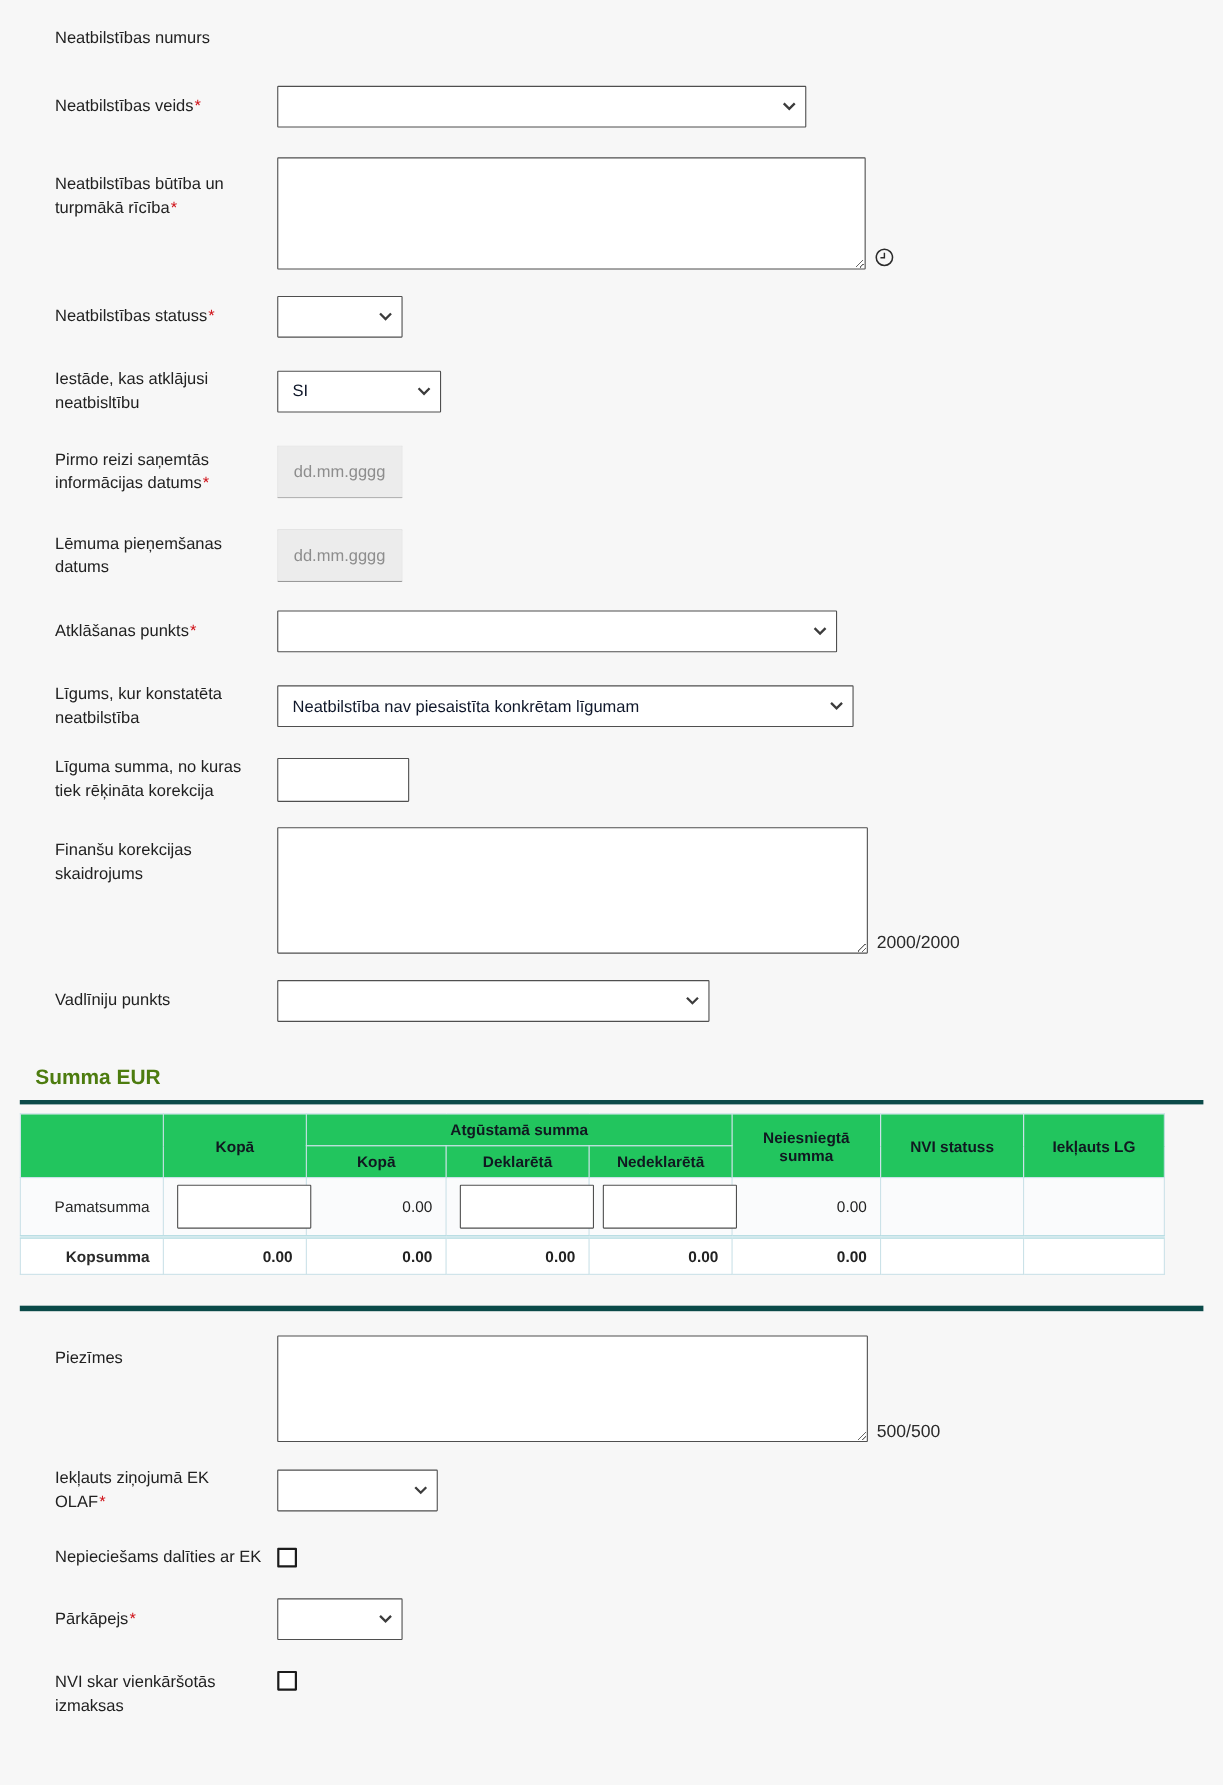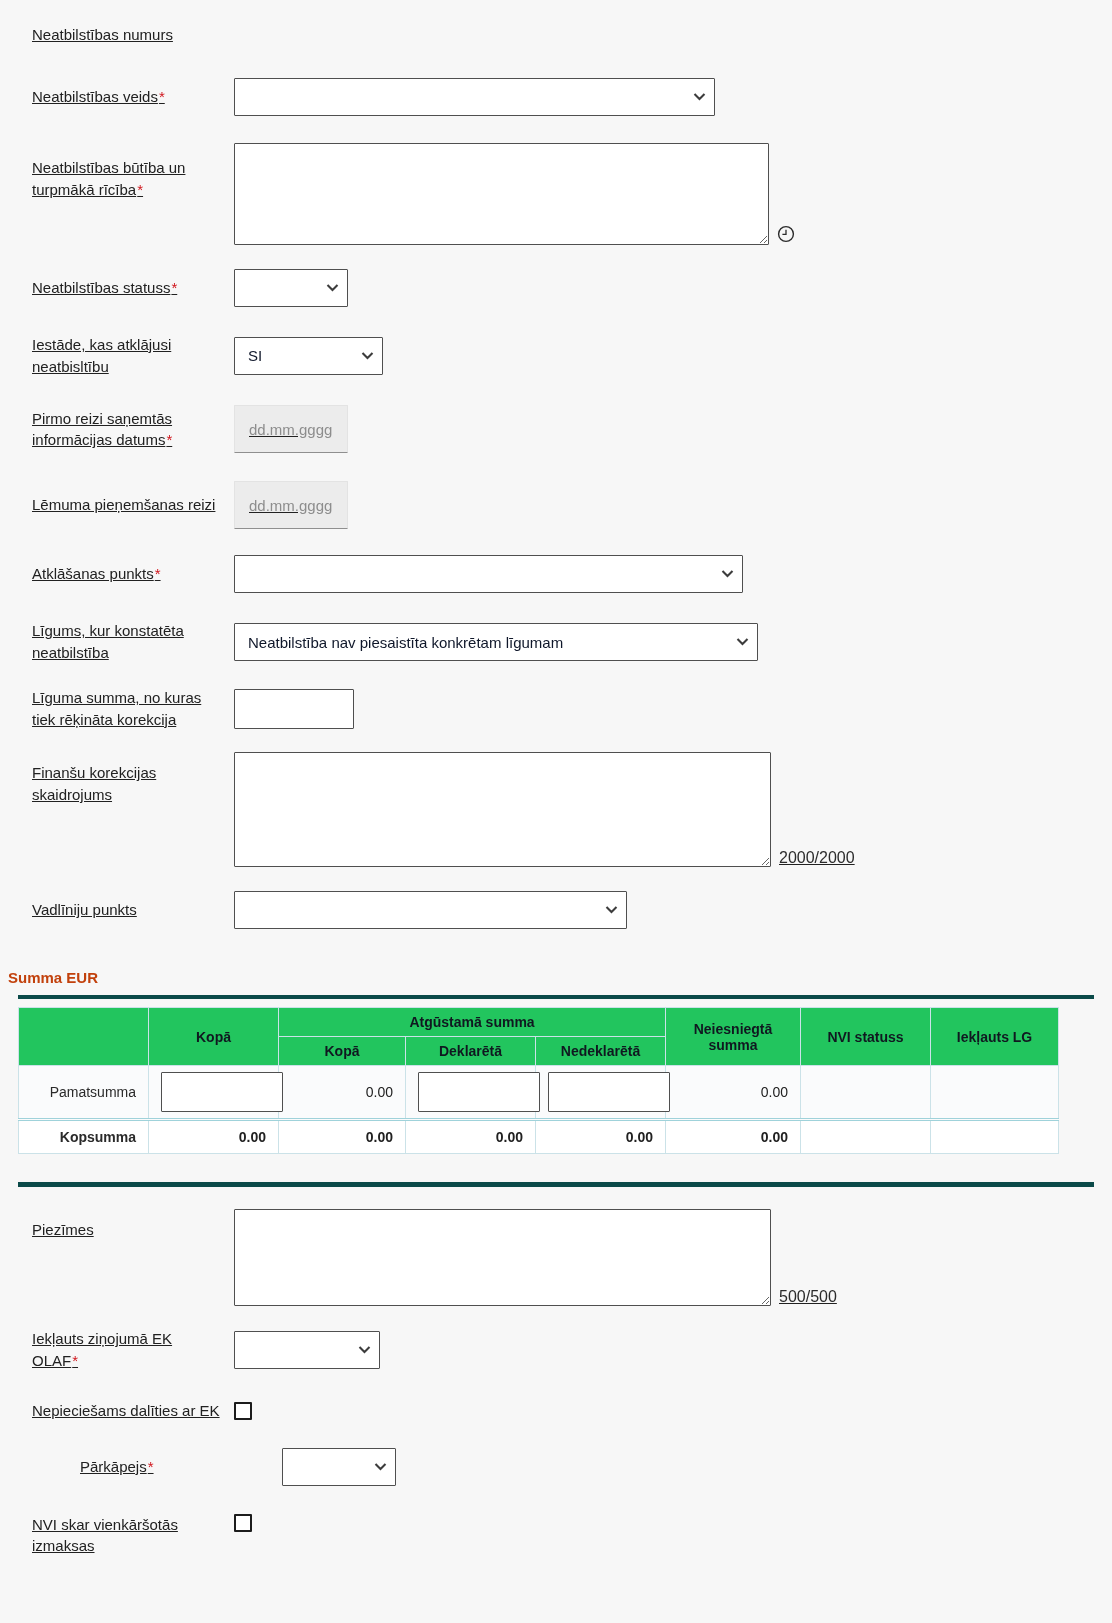--- a/index.html
+++ b/index.html
@@ -4,21 +4,21 @@
 <style>
   * { margin:0; padding:0; box-sizing:border-box; }
   html,body { background:#f7f7f7; }
   body {
     width:1112px; min-height:1623px;
     font-family:"Liberation Sans", sans-serif;
     color:#212121; font-size:15px;
     position:relative;
   }
   .page { padding-top:24px; }
-  .form-area { padding-left:32px;text-decoration:underline; }
+  .form-area { padding-left:50px; }
 
   
   .form-row { display:flex; align-items:center; margin-bottom:30px; }
   .form-row.top { align-items:flex-start; }
   .form-row.top .form-label { padding-top:14px; }
   .form-label { width:202px; flex:0 0 202px; padding-right:12px; line-height:1.45; }
   .req { color:#d0151c; margin-left:1px; }
 
   
   .select-wrap { position:relative; display:inline-block; }
@@ -51,21 +51,21 @@
     border:2px solid #1c1c1c; border-radius:1px; cursor:pointer; display:inline-block;
   }
   .ta-wrap { display:flex; align-items:flex-end; }
   .counter { margin-left:8px; font-size:16px; color:#2b2b2b; white-space:nowrap; }
   .clock-after { margin-left:8px; margin-bottom:2px; line-height:0; cursor:pointer; }
 
   
   .rule { height:4px; background:#0b4a49; margin:0 18px; }
 
   
-  .section-title { padding-left:8px; font-weight:700; font-size:15px; color:#c2410c; margin-bottom:9px; }
+  .section-title { padding-left:32px; font-weight:700; font-size:19px; color:#4d7c0f; margin-bottom:9px; }
   .summa-table-wrap { margin:8px 0 0 18px; }
   table.summa { border-collapse:collapse; width:1040px; table-layout:fixed; background:#fff; }
   table.summa th, table.summa td { border:1px solid #cbe2e8; }
   table.summa th {
     background:#22c55e; font-size:14px; font-weight:700; color:#101820;
     text-align:center; padding:6px 4px; height:28px;
   }
   table.summa td { font-size:14px; background:#fafbfc; padding:6px 12px; }
   td.row-label { text-align:right; color:#2a2a2a; background:#fbfcfd; }
   td.num { text-align:right; }
@@ -126,21 +126,21 @@
             </svg></span>
       </div>
     </div>
 
     <div class="form-row" style="margin-bottom:28px;">
       <div class="form-label"><span>Pirmo reizi saņemtās informācijas datums</span><span class="req">*</span></div>
       <input type="text" class="date-input" placeholder="dd.mm.gggg" style="">
     </div>
 
     <div class="form-row" style="margin-bottom:26px;">
-      <div class="form-label">Lēmuma pieņemšanas reizi</div>
+      <div class="form-label">Lēmuma pieņemšanas datums</div>
       <input type="text" class="date-input" placeholder="dd.mm.gggg" style="">
     </div>
 
     <div class="form-row" style="margin-bottom:27px;">
       <div class="form-label"><span>Atklāšanas punkts</span><span class="req">*</span></div>
       <div class="select-wrap" style="width:509px;">
         <select><option></option></select>
         <span class="chev"><svg width="13" height="9" viewBox="0 0 13 9">
               <polyline points="1.5,1.5 6.5,6.5 11.5,1.5" fill="none" stroke="#3c3c3c" stroke-width="2.1"></polyline>
             </svg></span>
@@ -260,21 +260,21 @@
               <polyline points="1.5,1.5 6.5,6.5 11.5,1.5" fill="none" stroke="#3c3c3c" stroke-width="2.1"></polyline>
             </svg></span>
       </div>
     </div>
 
     <div class="form-row" style="margin-bottom:26px;">
       <div class="form-label">Nepieciešams dalīties ar EK</div>
       <input type="checkbox" class="cb" style="">
     </div>
 
-    <div class="form-row" style="margin-bottom:28px;margin-left:48px;">
+    <div class="form-row" style="margin-bottom:28px;">
       <div class="form-label"><span>Pārkāpejs</span><span class="req">*</span></div>
       <div class="select-wrap" style="width:114px;">
         <select><option></option></select>
         <span class="chev"><svg width="13" height="9" viewBox="0 0 13 9">
               <polyline points="1.5,1.5 6.5,6.5 11.5,1.5" fill="none" stroke="#3c3c3c" stroke-width="2.1"></polyline>
             </svg></span>
       </div>
     </div>
 
     <div class="form-row top" style="margin-bottom:34px;">

